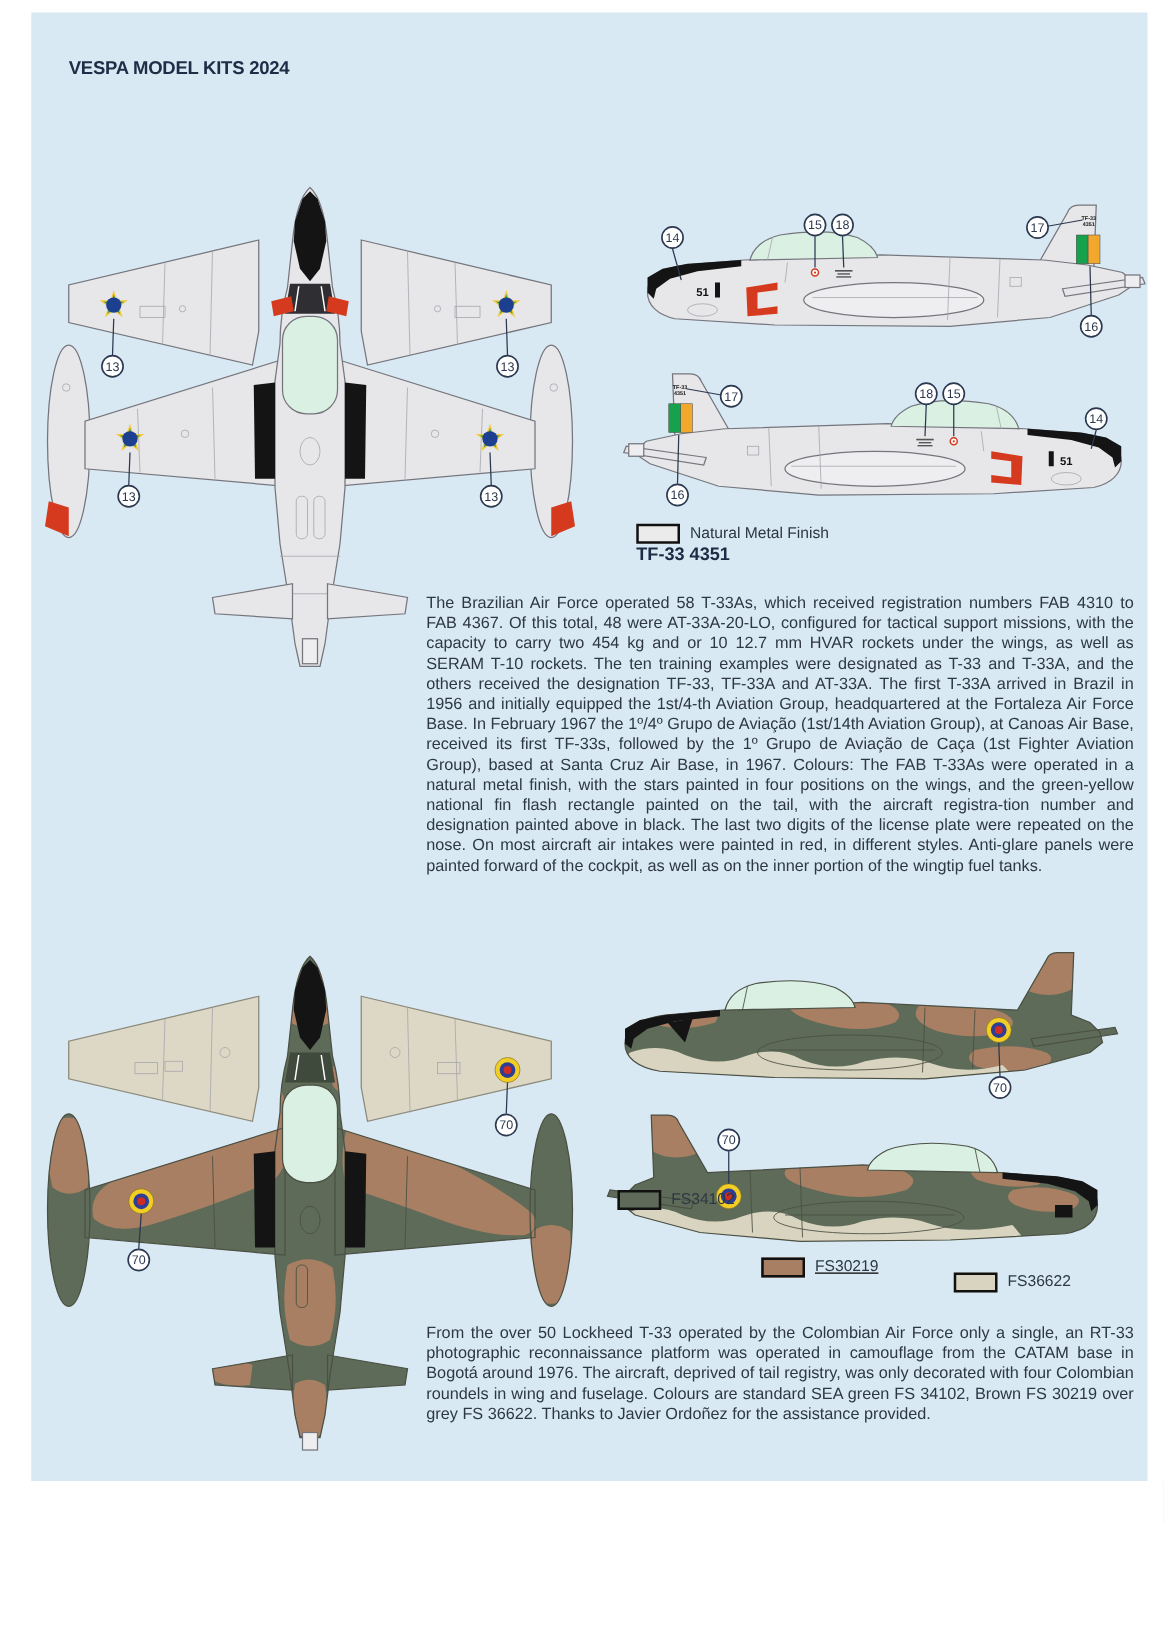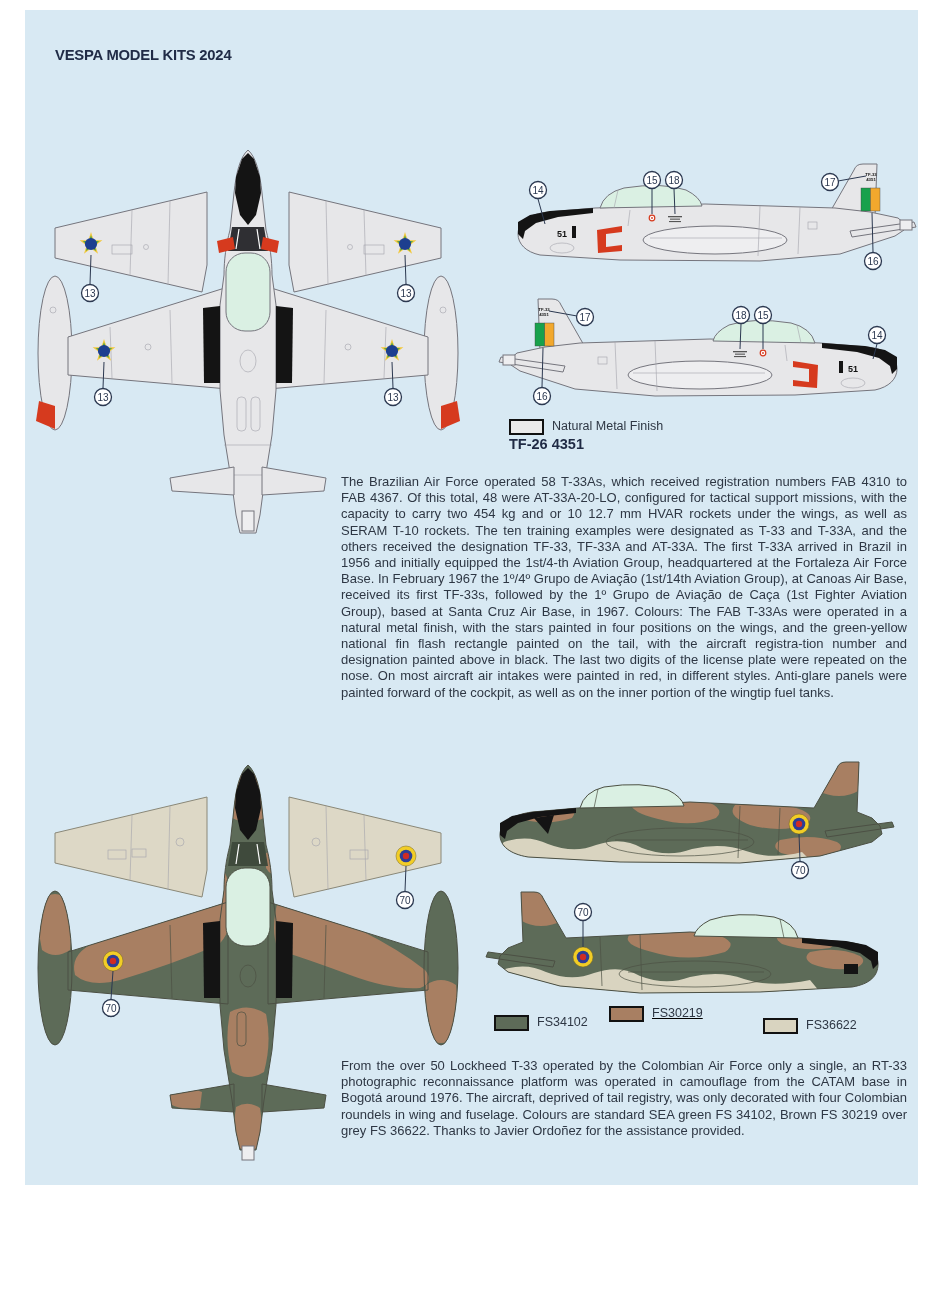--- a/index.html
+++ b/index.html
@@ -278,21 +278,21 @@
       <line class="leader" x1="382" y1="49" x2="378" y2="64"></line>
       <circle cx="382" cy="40" r="8.5"></circle>
         <text x="382" y="43.5">14</text>
     </g>
   </svg>
 
   <div class="legend-row" style="left:509px;top:419px;">
     <div class="swatch" style="background: rgb(235, 235, 235);"></div>
     <div class="legend-label">Natural Metal Finish</div>
   </div>
-  <div class="ac-title">TF-26 4351</div>
+  <div class="ac-title">TF-33 4351</div>
 
   <div class="para" style="top:474px;">The Brazilian Air Force operated 58 T-33As, which received registration numbers FAB 4310 to FAB 4367. Of this total, 48 were AT-33A-20-LO, configured for tactical support missions, with the capacity to carry two 454 kg and or 10 12.7 mm HVAR rockets under the wings, as well as SERAM T-10 rockets. The ten training examples were designated as T-33 and T-33A, and the others received the designation TF-33, TF-33A and AT-33A. The first T-33A arrived in Brazil in 1956 and initially equipped the 1st/4-th Aviation Group, headquartered at the Fortaleza Air Force Base. In February 1967 the 1º/4º Grupo de Aviação (1st/14th Aviation Group), at Canoas Air Base, received its first TF-33s, followed by the 1º Grupo de Aviação de Caça (1st Fighter Aviation Group), based at Santa Cruz Air Base, in 1967. Colours: The FAB T-33As were operated in a natural metal finish, with the stars painted in four positions on the wings, and the green-yellow national fin flash rectangle painted on the tail, with the aircraft registra-tion number and designation painted above in black. The last two digits of the license plate were repeated on the nose. On most aircraft air intakes were painted in red, in different styles. Anti-glare panels were painted forward of the cockpit, as well as on the inner portion of the wingtip fuel tanks.</div>
 
   <svg class="abs" style="left:20px;top:750px" width="460" height="430" viewBox="0 0 460 430">
     <defs>
       <clipPath id="camoTopClip">
         <path d="M228,15 C236,22 240,38 242,58 L246,95 C250,110 252,125 252,140 L256,170 L256,255 L252,300 L244,350 L240,382 L236,400 L220,400 L216,382 L212,350 L204,300 L200,255 L200,170 L204,140 C204,125 206,110 210,95 L214,58 C216,38 220,22 228,15 Z"></path>
         <polygon points="208,152 48,202 48,240 208,254"></polygon>
         <polygon points="248,152 408,202 408,240 248,254"></polygon>
         <ellipse cx="35" cy="218" rx="17" ry="77"></ellipse>
@@ -427,21 +427,21 @@
     <line class="dline" x1="120" y1="47" x2="122" y2="96"></line>
     <rect class="dline" x="100" y="62" width="9" height="7"></rect>
     <use href="#col-roundel" transform="translate(103,67)"></use>
     <g class="callout">
       <line class="leader" x1="103" y1="31" x2="103" y2="57"></line>
       <circle cx="103" cy="22" r="8.5"></circle>
       <text x="103" y="25.5">70</text>
     </g>
   </svg>
 
-  <div class="legend-row" style="left:494px;top:1015px;">
+  <div class="legend-row" style="left:494px;top:952px;">
     <div class="swatch" style="background: rgb(93, 107, 88);"></div>
     <div class="legend-label">FS34102</div>
   </div>
   <div class="legend-row" style="left:609px;top:1006px;text-decoration:underline;">
     <div class="swatch" style="background: rgb(168, 127, 98);"></div>
     <div class="legend-label">FS30219</div>
   </div>
   <div class="legend-row" style="left:763px;top:1006px;margin-top:12px;">
     <div class="swatch" style="background: rgb(217, 212, 192);"></div>
     <div class="legend-label">FS36622</div>

